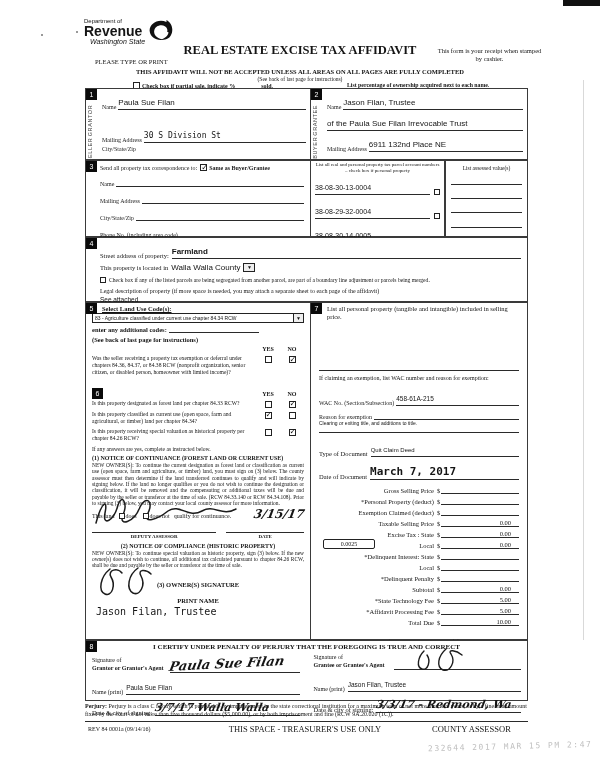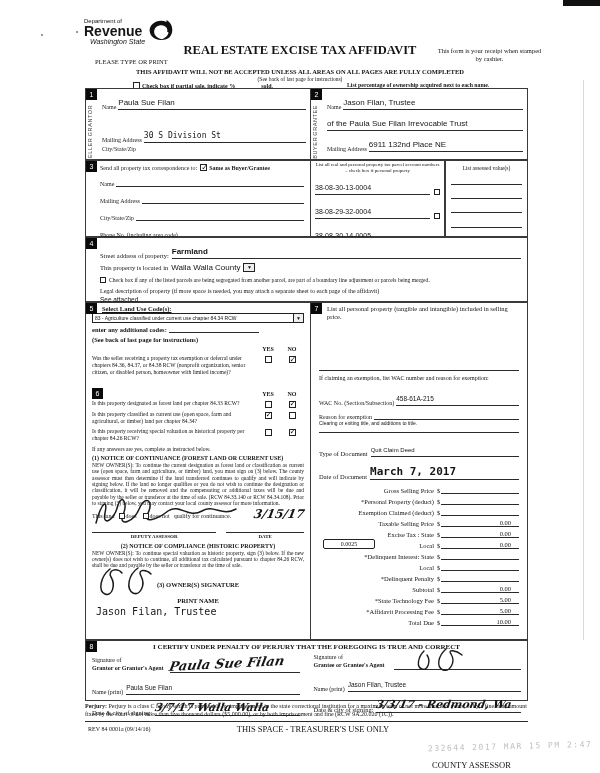--- a/index.html
+++ b/index.html
@@ -481,18 +481,18 @@
       </div>
     </div>
   </div>
 
   <div class="abs" style="left:85px; top:703px; width:443px; font-size:6px; line-height:1.3; border-bottom:1.5px solid #2a2a2a; padding-bottom:2px;">
     <span class="b">Perjury:</span>
     <span>Perjury is a class C felony which is punishable by imprisonment in the state correctional institution for a maximum term of not more than five years, or by a fine in an amount fixed by the court of not more than five thousand dollars ($5,000.00), or by both imprisonment and fine (RCW 9A.20.020 (1C)).</span>
   </div>
 
   <div class="abs" style="left:88px; top:726px; font-size:6px;">REV 84 0001a (09/14/16)</div>
-  <div class="abs ctr" style="left:208px; top:724px; width:210px; font-size:8.5px;text-align:center;">THIS SPACE - TREASURER'S USE ONLY</div>
-  <div class="abs" style="left:432px; top:760px; font-size:8.5px;">COUNTY ASSESSOR</div>
+  <div class="abs ctr" style="left:200px; top:724px; width:210px; font-size:8.5px;text-align:center;">THIS SPACE - TREASURER'S USE ONLY</div>
+  <div class="abs" style="left:432px; top:724px; font-size:8.5px;">COUNTY ASSESSOR</div>
 
   <div class="abs stamp" style="left:428px; top:742px;">232644 2017 MAR 15 PM 2:47</div>
 
 </div>
 
 </body></html>

